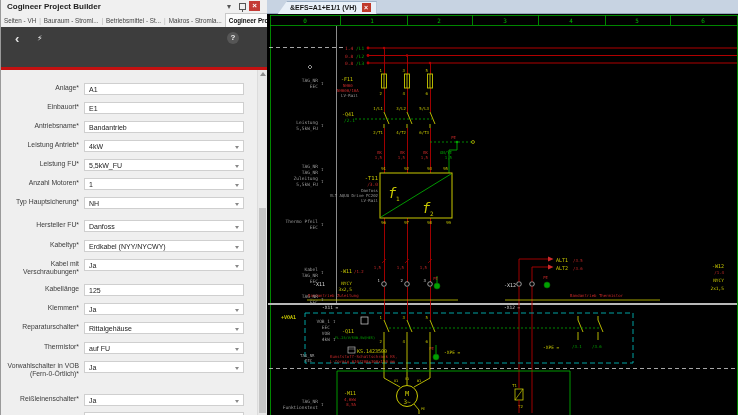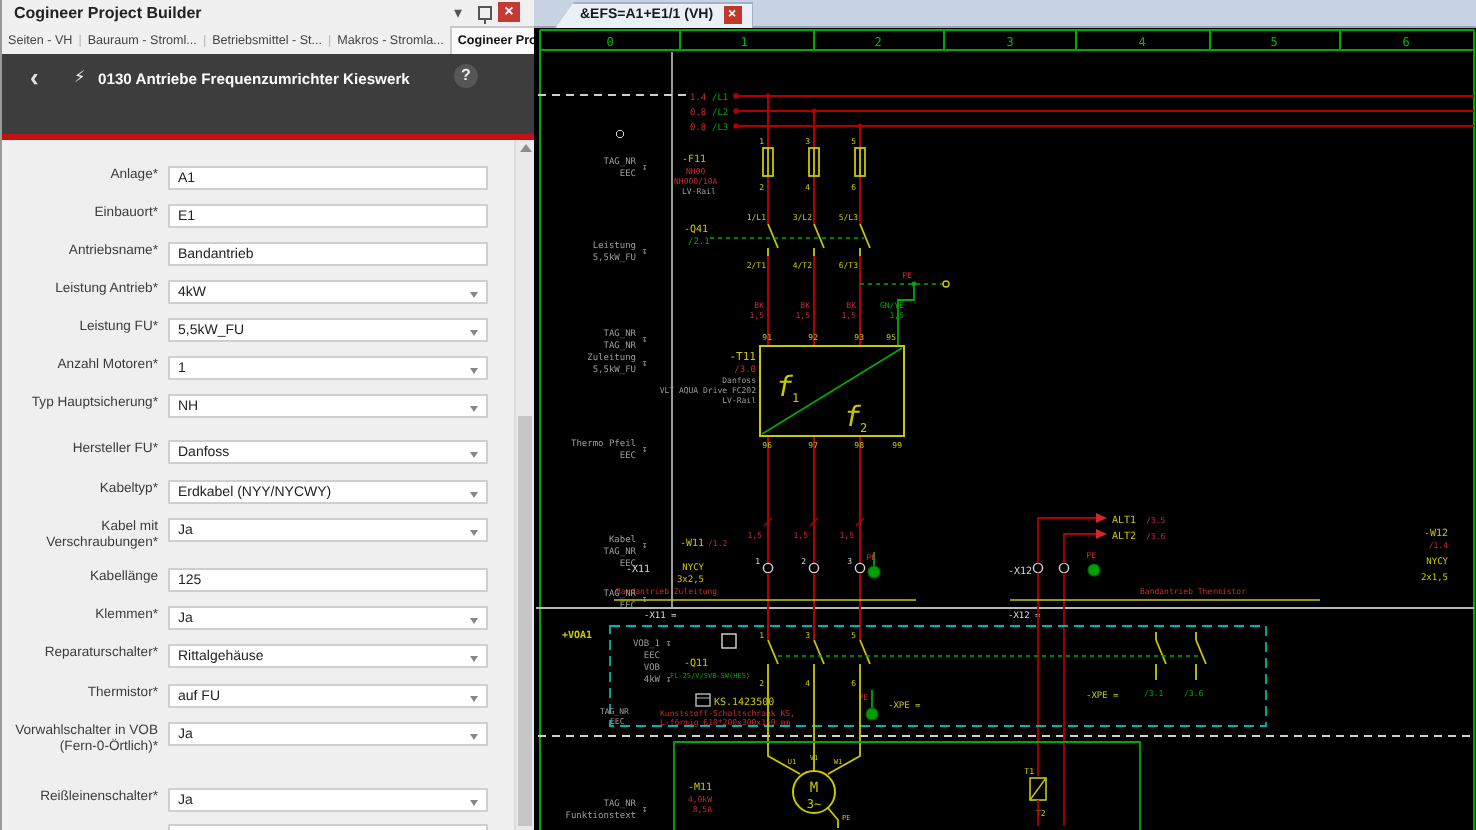--- a/index.html
+++ b/index.html
@@ -74,21 +74,20 @@
     <span class="tab">Bauraum - Stroml...</span>
       <span class="sep">|</span>
     <span class="tab">Betriebsmittel - St...</span>
       <span class="sep">|</span>
     <span class="tab">Makros - Stromla...</span>
     <span class="tab active">Cogineer Project ...</span>
   </div>
   <div class="dhead">
     <div class="back">‹</div>
     <div class="bolt">⚡</div>
-    <div class="ttl">0130 Antriebe Frequenzumrichter Kieswerk</div>
     <div class="help">?</div>
     <div class="crumbs">
       <span class="nav">✥</span>
       <span class="p1">..\FA3\Makros\VH</span>
       <span class="gt">&gt;</span>
       <span class="grid">▦</span>
       <span class="p2">001 Kieswerk</span>
     </div>
   </div>
   <div class="redline"></div>

